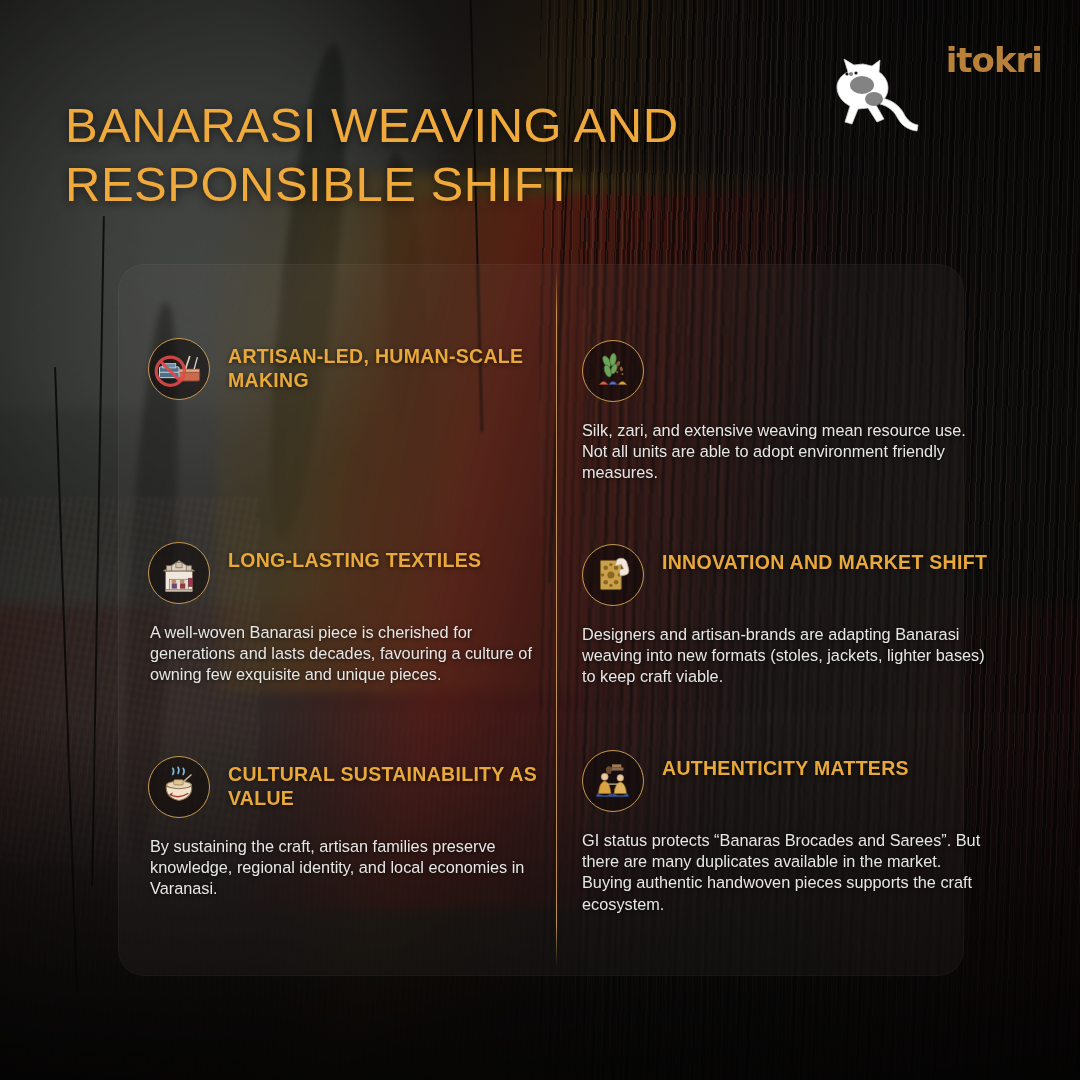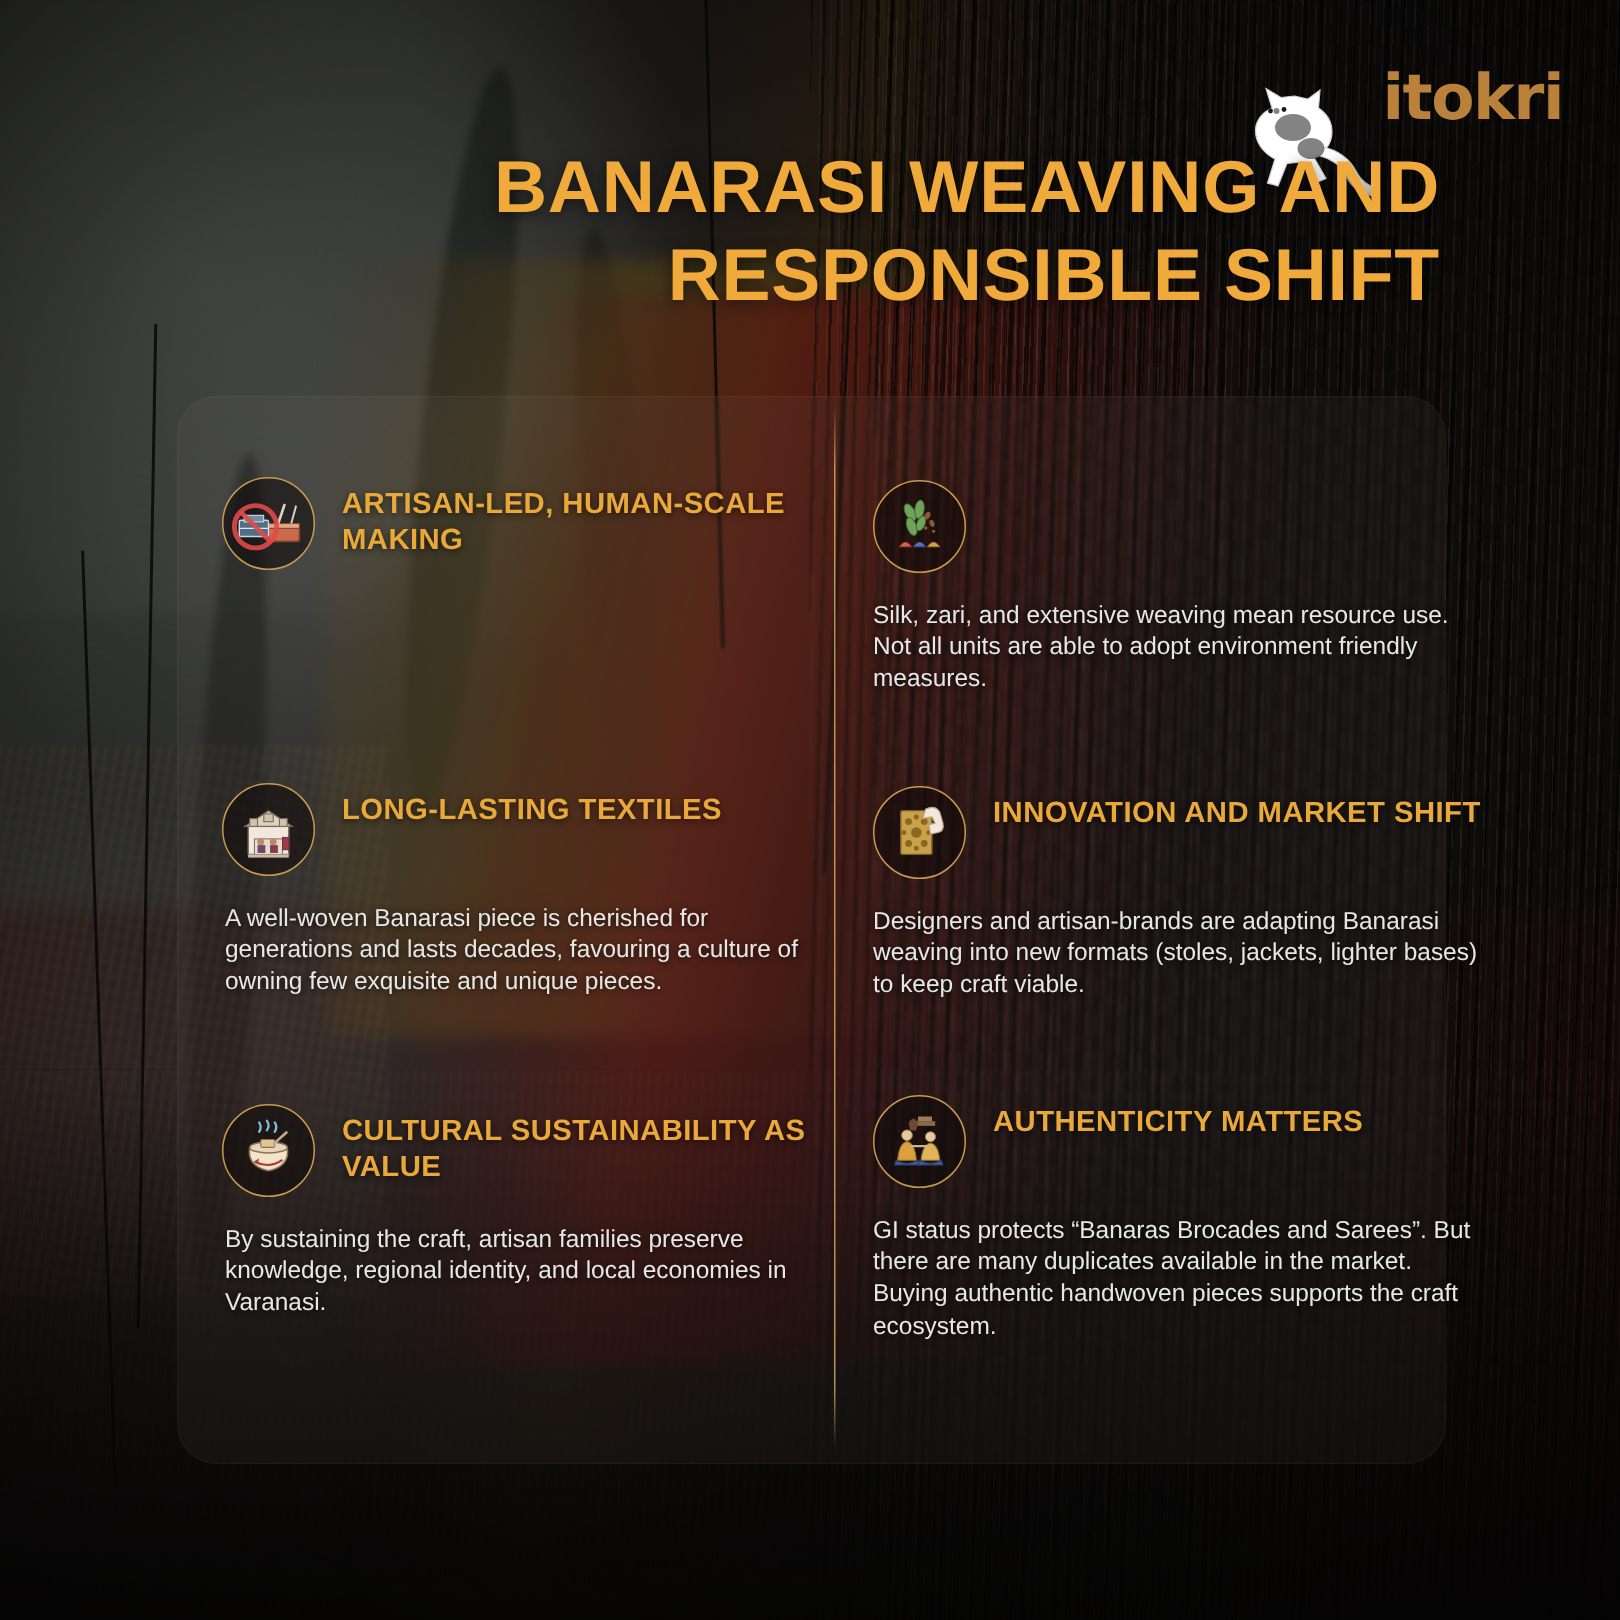--- a/index.html
+++ b/index.html
@@ -110,55 +110,55 @@
   }
   .vignette {
     position:absolute; inset:0;
     background:radial-gradient(ellipse 78% 72% at 50% 46%, rgba(0,0,0,0) 38%, rgba(0,0,0,.45) 78%, rgba(0,0,0,.72) 100%);
   }
   .darken { position:absolute; inset:0; background:rgba(6,5,5,.30); }
 
   
   .logo {
     position:absolute; right:38px; top:40px;
-    font-size:42px; font-weight:bold; letter-spacing:-1px;
+    font-size:34px; font-weight:bold; letter-spacing:-1px;
     color:#b9813a;
     font-family:"DejaVu Sans", sans-serif;
   }
   .cat-logo { position:absolute; left:818px; top:52px; width:110px; height:92px; }
 
   .title {
     position:absolute; left:0; right:0; top:96px;
-    text-align:right;
+    text-align:left;
     color:#f0a93b;
-    font-weight:bold;
+    font-weight:normal;
     font-size:49px;
     line-height:1.20;
     letter-spacing:.5px;
     text-shadow:0 2px 10px rgba(0,0,0,.55);
-    padding:0 120px;
+    padding:0 65px;
   }
 
   
   .panel {
     position:absolute;
     left:118px; top:264px; width:846px; height:712px;
     background:rgba(176,172,166,.055);
     border-radius:26px;
     backdrop-filter:blur(1px);
     box-shadow:inset 0 0 0 1px rgba(255,255,255,.035);
   }
   .divider {
     position:absolute; left:556px; top:270px; width:1px; height:696px;
     background:linear-gradient(to bottom, rgba(214,166,92,.0) 0%, rgba(214,166,92,.85) 6%,
                rgba(214,166,92,.85) 94%, rgba(214,166,92,0) 100%);
   }
 
   
-  .card { position:absolute; }
+  .card { position:absolute;margin-top:20px; }
   .card-head { display:flex; align-items:flex-start; gap:18px; }
   .icon-ring {
     flex:0 0 auto;
     width:62px; height:62px; border-radius:50%;
     border:1.6px solid #c79a50;
     background:rgba(14,10,9,.55);
     display:flex; align-items:center; justify-content:center;
     overflow:hidden;
   }
   .card-title {

